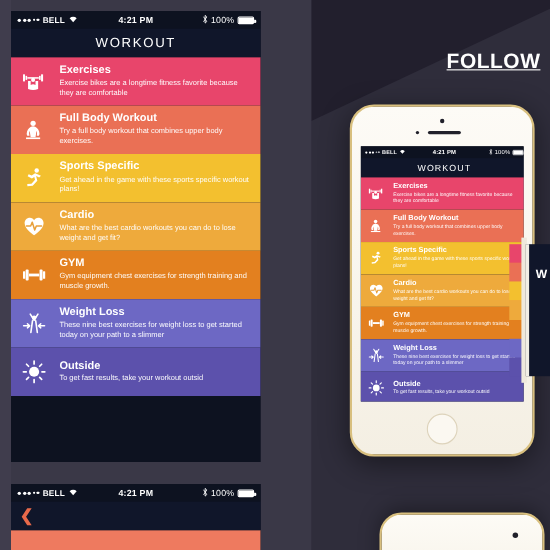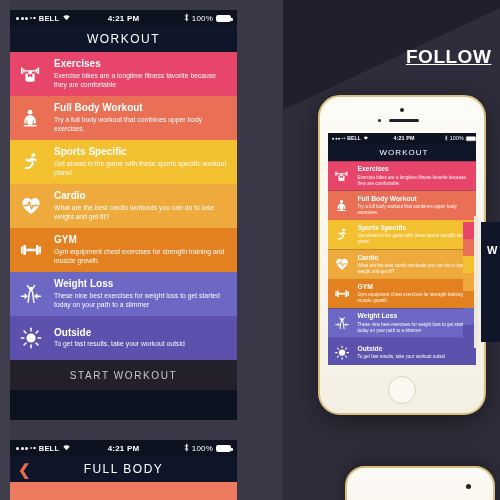--- a/index.html
+++ b/index.html
@@ -301,21 +301,20 @@
             </g>
           </svg>
         </div>
         <div class="txt">
           <div class="title">Outside</div>
           <div class="desc">To get fast results, take your workout outsid</div>
         </div>
       </div>
     </div>
 
-  <div class="cta">START WORKOUT</div>
 </div>
 
 <div class="mock-left-bottom screen">
   <div class="statusbar">
     <div class="sb-left">
       <span class="dots">
         <i class="dot"></i>
           <i class="dot"></i>
           <i class="dot"></i>
           <i class="dot off"></i>
@@ -336,21 +335,20 @@
           </svg>
       </span>
       <span>100%</span>
       <span class="batt">
           <i></i>
         </span>
     </div>
   </div>
   <div class="navbar">
     <span class="back">❮</span>
-    <span>FULL BODY</span>
   </div>
   <div class="firstrow"></div>
 </div>
 
 <div class="device">
   <div class="cam"></div>
   <div class="sensor"></div>
   <div class="speaker"></div>
   <div class="screen-wrap">
     <div class="scale" style="transform: scale(0.669604); width: 227px;">

